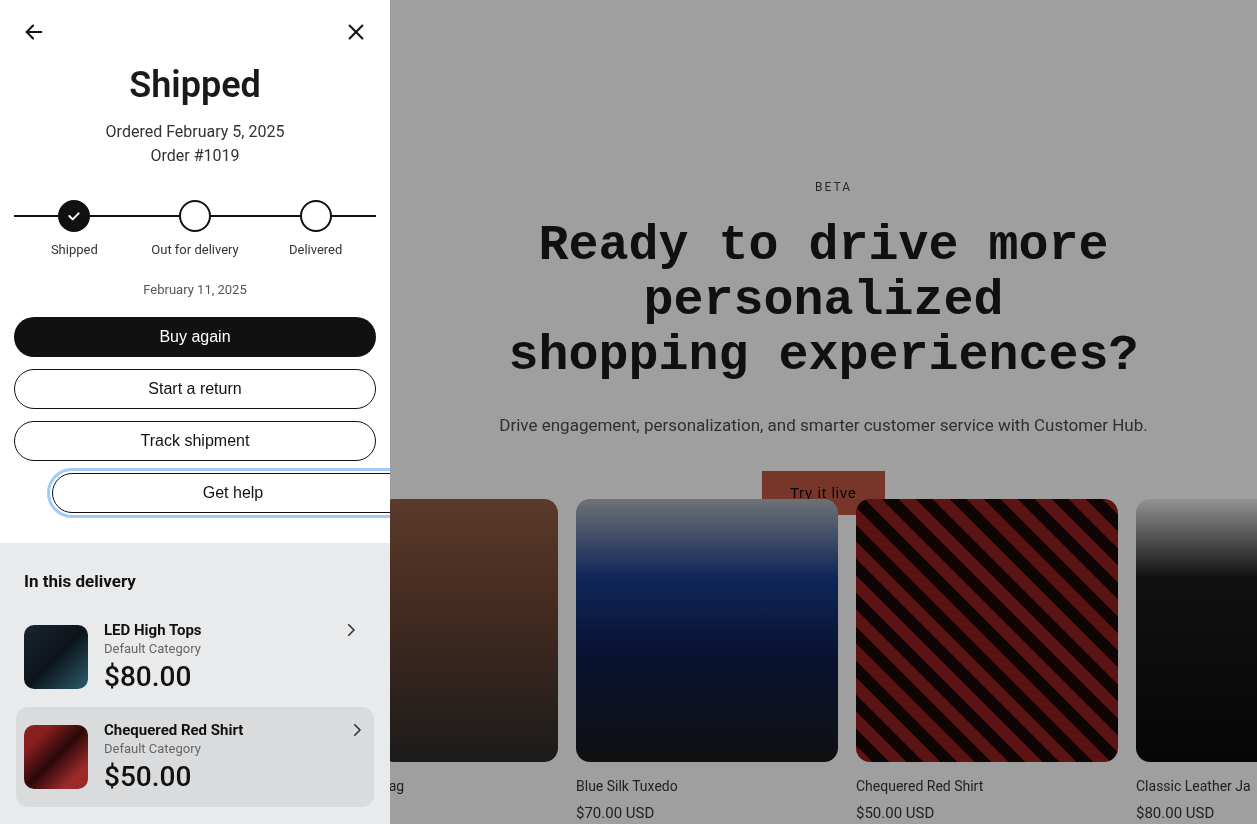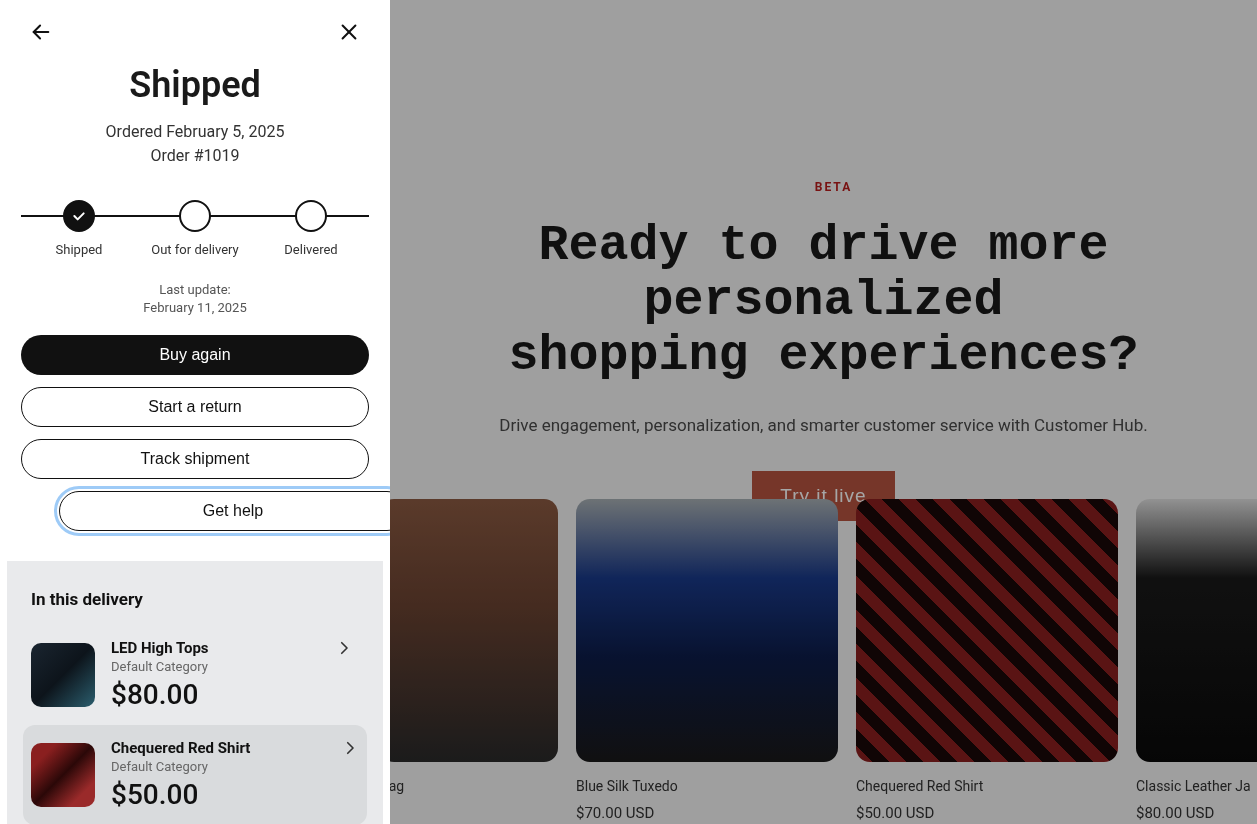--- a/index.html
+++ b/index.html
@@ -32,23 +32,23 @@
       position: absolute;
       left: 390px;
       top: 0;
       right: 0;
       text-align: center;
       padding-top: 180px;
       color: #111;
     }
     .hero .beta {
       font-size: 12px;
-      font-weight: 700;
+      font-weight: 400;
       letter-spacing: 2px;
-      color: #b91c1c;
+      color: #404040;
       margin-left: 20px;
     }
     .hero h1 {
       font-size: 50px;
       font-weight: 600;
       color: #1a1a1a;
       line-height: 1.1;
       margin-top: 24px;
       font-family: Liberation Mono, monospace;
     }
@@ -57,22 +57,22 @@
       color: #4a4a4a;
       margin-top: 32px;
     }
     .try-btn {
       display: inline-flex;
       align-items: center;
       justify-content: center;
       margin-top: 36px;
       padding: 14px 28px;
       background: #b6543f;
-      color: #ffffff;
-      font-size: 19px;
+      color: #000000;
+      font-size: 14px;
       letter-spacing: 1px;
       border: none;
       cursor: pointer;
     }
     .product-row {
       position: absolute;
       left: 380px;
       top: 499px;
       display: flex;
       gap: 18px;
@@ -106,21 +106,21 @@
 
     
     .panel {
       position: absolute;
       left: 0;
       top: 0;
       width: 390px;
       height: 824px;
       background: #fff;
       overflow-y: auto;
-      padding: 0 7px 20px;
+      padding: 0 0 20px;
     }
     .panel-header {
       display: flex;
       justify-content: space-between;
       align-items: center;
       padding: 18px 20px 0;
     }
     .icon-btn {
       width: 28px;
       height: 28px;
@@ -382,21 +382,20 @@
       <div class="step-circle"></div>
       <div class="step-label">Out for delivery</div>
     </div>
     <div class="step">
       <div class="step-circle"></div>
       <div class="step-label">Delivered</div>
     </div>
   </div>
 
   <div class="update-text">
-    <div>Last update:</div>
     <div>February 11, 2025</div>
   </div>
 
   <div class="actions">
     <button class="btn btn-primary">Buy again</button>
     <button class="btn">Start a return</button>
     <button class="btn">Track shipment</button>
     <button class="btn btn-focus">Get help</button>
   </div>
 

